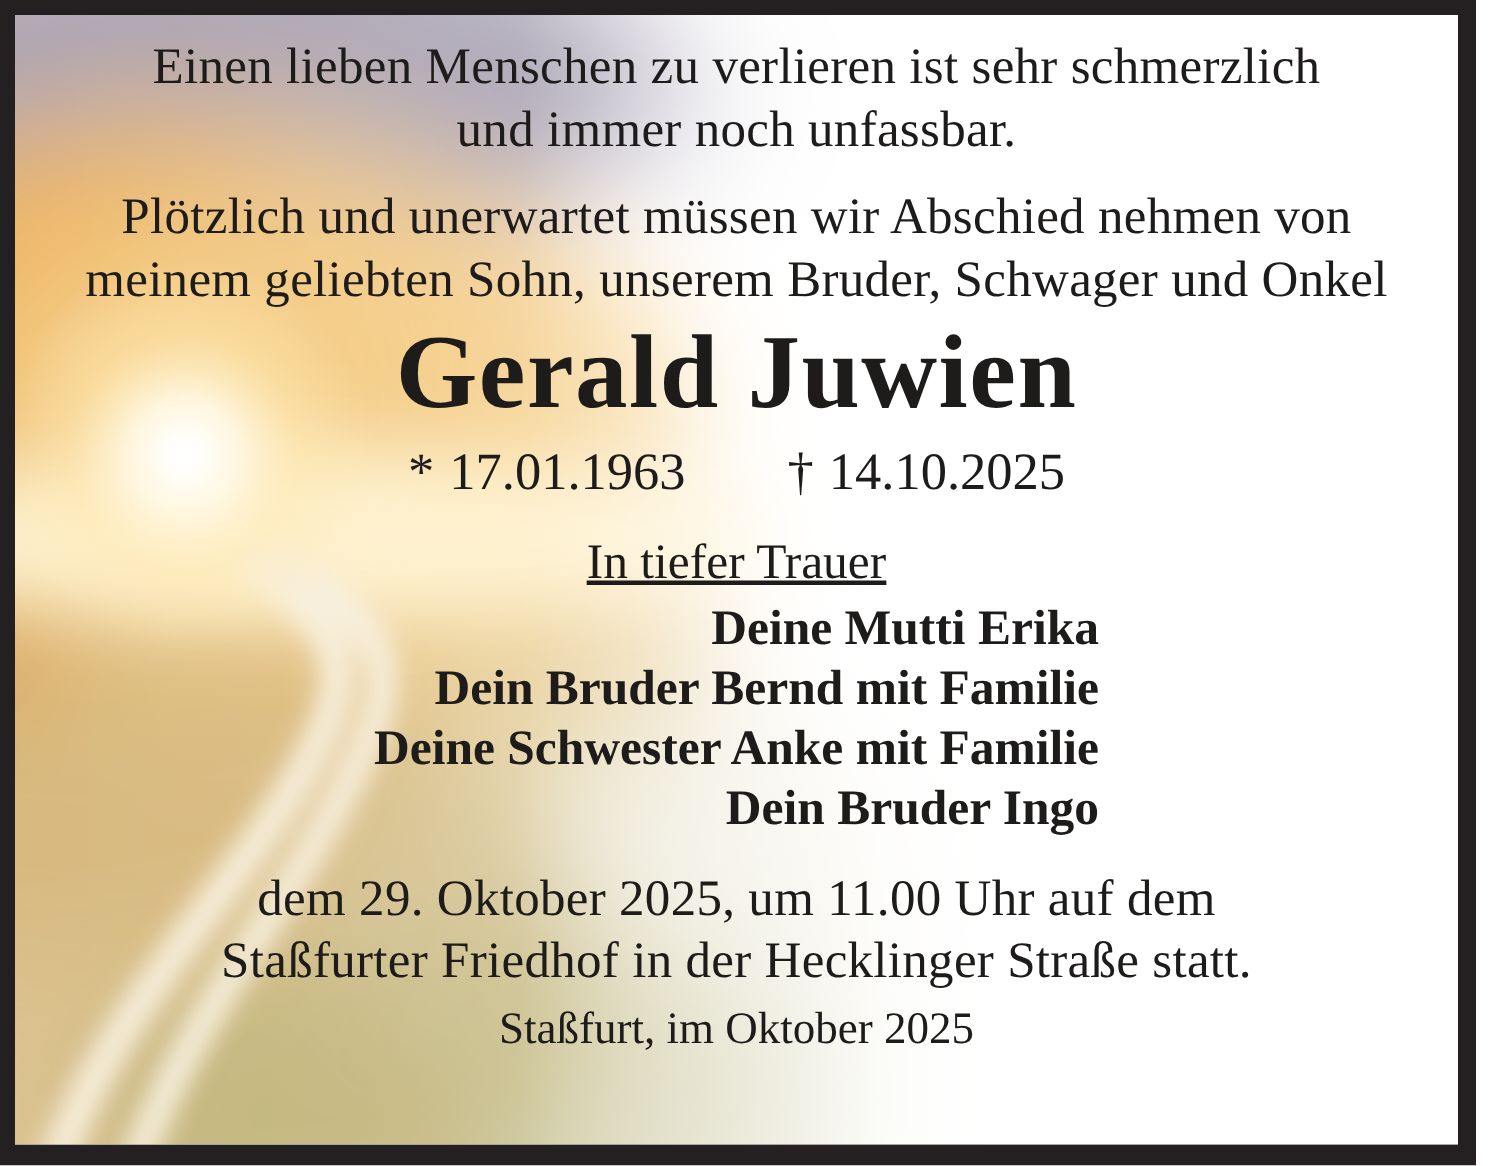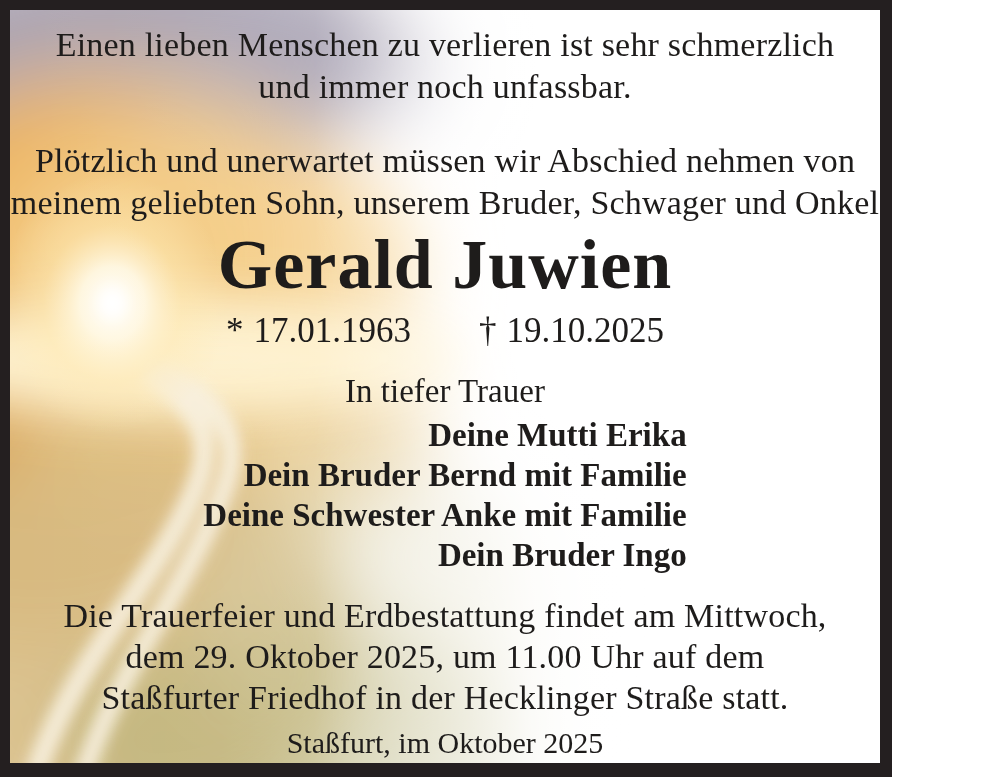--- a/index.html
+++ b/index.html
@@ -2,21 +2,21 @@
 <html><head>
 <meta charset="utf-8">
 <style>
   html, body {
     margin: 0;
     padding: 0;
     background: #ffffff;
   }
   .card {
     position: relative;
-    width: 892px;
+    width: 984px;
     height: 777px;
     box-sizing: border-box;
     border-style: solid;
     border-color: #241f20;
     border-width: 10px 12px 14px 10px;
     background: #ffffff;
     overflow: hidden;
     font-family: "Liberation Serif", serif;
     color: #1e1c1b;
   }
@@ -38,21 +38,21 @@
     text-align: center;
     padding-top: 14px;
   }
   .line { display: block; }
   .body-text {
     margin: 0;
     font-size: 34px;
     line-height: 42px;
     letter-spacing: 0.2px;
   }
-  .intro { margin-top: 32px; }
+  .intro { margin-top: 16px; }
   .deceased-name {
     margin: 4px 0 0 0;
     font-size: 70px;
     line-height: 74px;
     font-weight: bold;
     letter-spacing: 1px;
     text-align: right;
   }
   .dates-row {
     margin-top: 8px;
@@ -60,20 +60,21 @@
     gap: 68px;
     font-size: 35px;
     line-height: 42px;
   }
   .date-part { white-space: nowrap; }
   .date-symbol { padding-right: 10px; }
   .trauer-header {
     margin-top: 20px;
     font-size: 33px;
     line-height: 38px;
+    text-decoration: underline;
   }
   .mourners { margin-top: 5px; }
   .mourner-line {
     font-size: 33px;
     line-height: 40px;
     font-weight: bold;
     text-align: right;
   }
   .funeral {
     margin-top: 20px;
@@ -157,34 +158,33 @@
 
     <p class="body-text intro">
       <span class="line">Plötzlich und unerwartet müssen wir Abschied nehmen von</span>
       <span class="line">meinem geliebten Sohn, unserem Bruder, Schwager und Onkel</span>
     </p>
 
     <h1 class="deceased-name">Gerald Juwien</h1>
 
     <div class="dates-row">
       <span class="date-part"><span class="date-symbol">*</span><span>17.01.1963</span></span>
-      <span class="date-part"><span class="date-symbol">†</span><span>19.10.2025</span></span>
+      <span class="date-part"><span class="date-symbol">†</span><span>14.10.2025</span></span>
     </div>
 
     <div class="trauer-header">In tiefer Trauer</div>
 
     <div class="mourners">
       <div class="mourner-line">Deine Mutti Erika</div>
       <div class="mourner-line">Dein Bruder Bernd mit Familie</div>
       <div class="mourner-line">Deine Schwester Anke mit Familie</div>
       <div class="mourner-line">Dein Bruder Ingo</div>
     </div>
 
     <p class="body-text funeral">
-      <span class="line">Die Trauerfeier und Erdbestattung findet am Mittwoch,</span>
       <span class="line">dem 29. Oktober 2025, um 11.00 Uhr auf dem</span>
       <span class="line">Staßfurter Friedhof in der Hecklinger Straße statt.</span>
     </p>
 
     <div class="place-date">Staßfurt, im Oktober 2025</div>
 
   </div>
 </div>
 
 </body></html>

